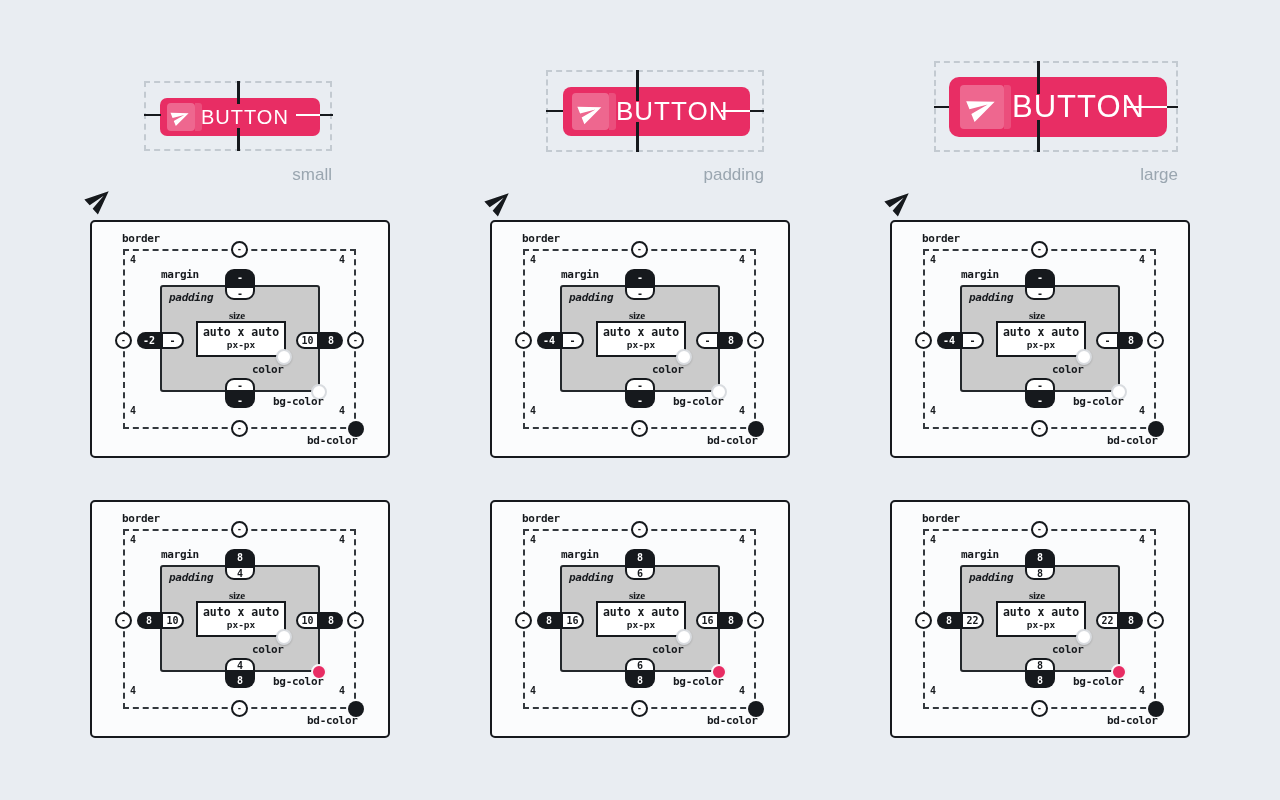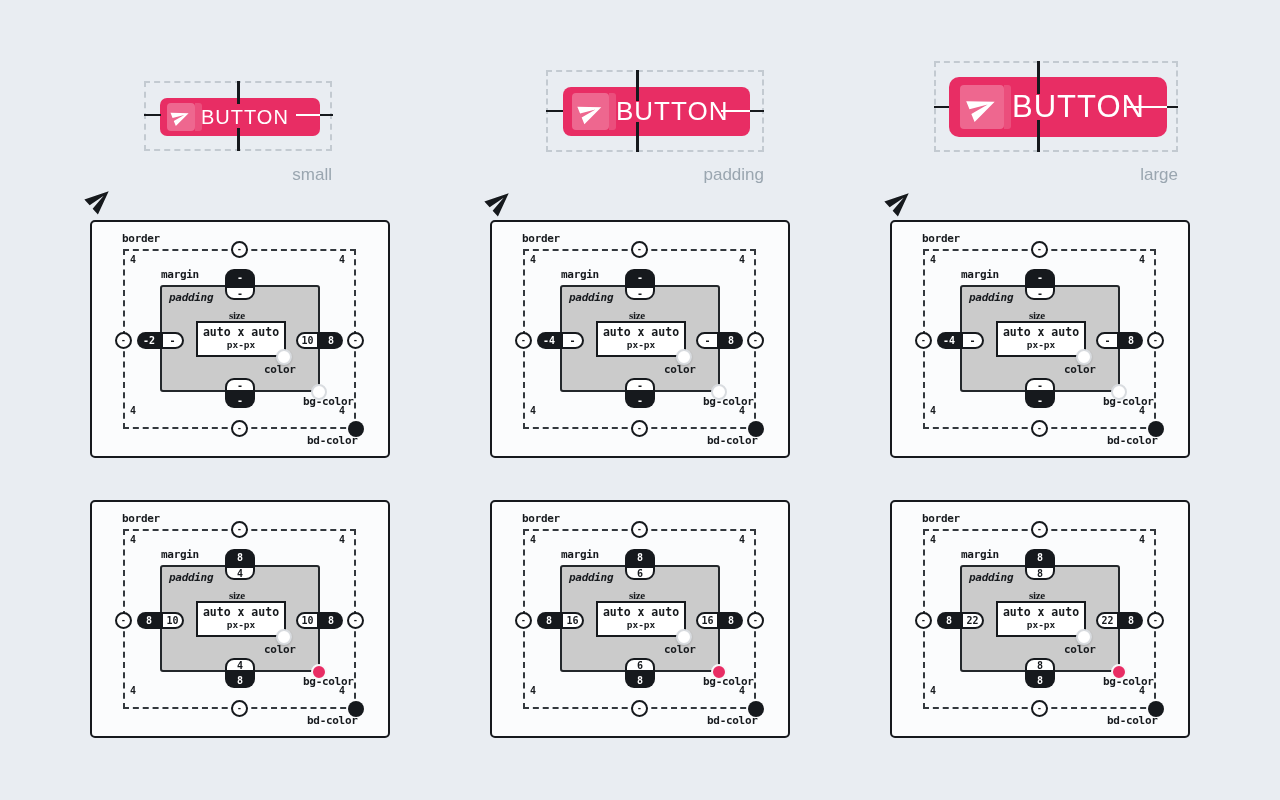--- a/index.html
+++ b/index.html
@@ -78,25 +78,25 @@
         border:2px solid #23272b;border-radius:3px;box-sizing:border-box;}
   .lbl-margin{left:69px;top:46px;}
   .lbl-padding{left:77px;top:69px;font-style:italic;}
   .lbl-size{left:137px;top:87px;font-family:Liberation Serif, serif;}
   .sizebox{position:absolute;left:104px;top:99px;width:90px;height:36px;background:#fff;
         border:2px solid var(--ink);box-sizing:border-box;text-align:center;}
   .sv{margin-top:3px;font-weight:700;font-size:11.5px;line-height:13px;}
   .su{font-weight:700;font-size:9.5px;line-height:11px;}
   .dot{position:absolute;width:16px;height:16px;border-radius:50%;box-sizing:border-box;}
   .dcolor{left:184px;top:127px;background:#fff;border:2px solid #d9dce0;box-shadow:0 1px 2px rgba(0,0,0,.18);}
-  .lbl-color{left:172px;top:141px;}
+  .lbl-color{left:160px;top:141px;}
   .dbg{left:219px;top:162px;}
   .dbg.white{background:#fff;border:2px solid #d9dce0;}
   .dbg.pink{background:var(--accent);border:2px solid #f7f8fa;}
-  .lbl-bg{left:181px;top:173px;margin-left:30px;}
+  .lbl-bg{left:181px;top:173px;}
   .dbd{left:256px;top:199px;background:var(--ink);}
   .lbl-bd{left:215px;top:212px;}
   .capv{position:absolute;width:30px;display:flex;flex-direction:column;}
   .caph{position:absolute;height:17px;display:flex;}
   .half{display:flex;align-items:center;justify-content:center;box-sizing:border-box;
         font-weight:700;font-size:10px;font-family:"DejaVu Sans Mono",monospace;}
   .hb{background:var(--ink);color:#fff;}
   .hw{background:#fff;color:var(--ink);border:2px solid var(--ink);}
   .cap-top{left:133px;top:47px;}
   .cap-top .hb{height:17px;border-radius:9px 9px 0 0;}

